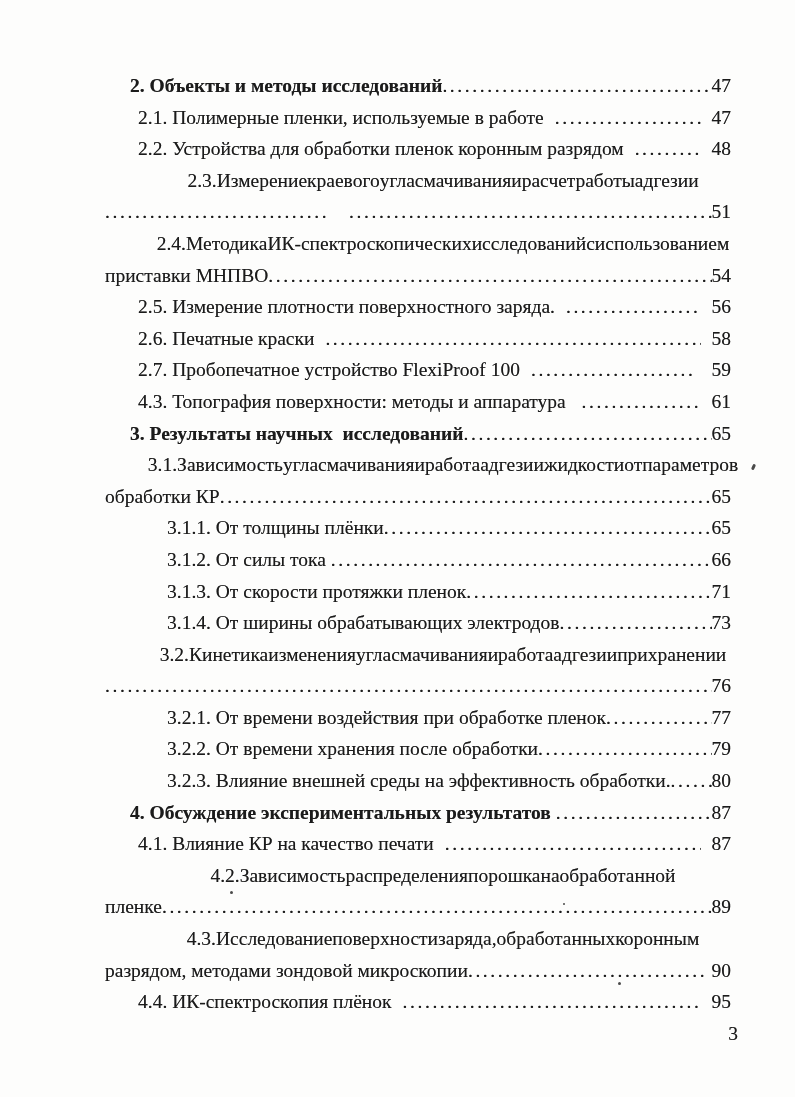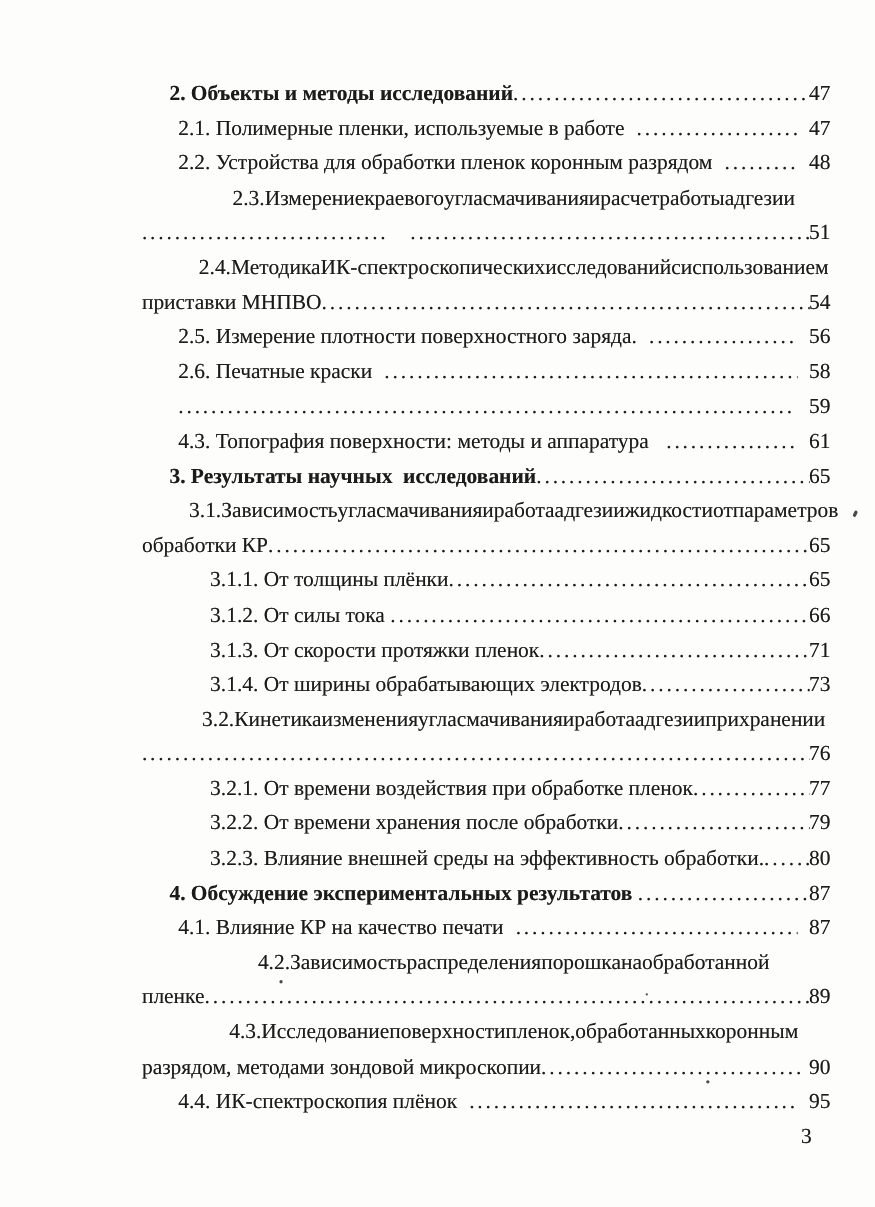--- a/index.html
+++ b/index.html
@@ -2,21 +2,21 @@
 <html><head>
 <meta charset="utf-8">
 <style>
   html,body{margin:0;padding:0;}
   body{
     width:795px;height:1097px;position:relative;overflow:hidden;
     background:#fdfdfc;
     font-family:"Liberation Serif","DejaVu Serif",serif;
     color:#1b1b1b;
   }
-  .sheet{position:absolute;inset:0;margin-left:24px;}
+  .sheet{position:absolute;inset:0;}
   .toc{
     position:absolute;left:105px;top:70px;width:643px;
     font-size:19.5px;line-height:31.6px;
     text-shadow:0 0 0.5px rgba(30,30,30,0.55);
   }
   .row{display:flex;align-items:baseline;height:31.6px;overflow:hidden;}
   .row.dotted{padding-right:17px;}
   .lvl-section{padding-left:25px;}
   .lvl-sub1{padding-left:33px;gap:11px;}
   .lvl-sub2{padding-left:62px;}
@@ -103,20 +103,21 @@
         <span class="label">2.5. Измерение плотности поверхностного заряда.</span>
         <span class="dots">........................................................................................................................................................................................................</span>
         <span class="page">56</span>
       </div>
       <div class="row lvl-sub1 dotted">
         <span class="label">2.6. Печатные краски</span>
         <span class="dots">........................................................................................................................................................................................................</span>
         <span class="page">58</span>
       </div>
       <div class="row lvl-sub1 dotted">
+        <span class="label">2.7. Пробопечатное устройство FlexiProof 100</span>
         <span class="dots">........................................................................................................................................................................................................</span>
         <span class="page"> 59</span>
       </div>
       <div class="row lvl-sub1 dotted">
         <span class="label">4.3. Топография поверхности: методы и аппаратура </span>
         <span class="dots">........................................................................................................................................................................................................</span>
         <span class="page">61</span>
       </div>
       <div class="row lvl-section dotted">
         <span class="label bold">3. Результаты научных  исследований</span>
@@ -218,21 +219,21 @@
       <div class="row lvl-cont dotted">
         <span class="label">пленке</span>
         <span class="dots">........................................................................................................................................................................................................</span>
         <span class="page">89</span>
       </div>
       <div class="row lvl-sub1 justified">
         <span class="label">
           <span>4.3.</span>
           <span>Исследование</span>
           <span>поверхности</span>
-          <span>пленок,</span>
+          <span>заряда,</span>
           <span>обработанных</span>
           <span>коронным</span>
         </span>
       </div>
       <div class="row lvl-cont dotted">
         <span class="label">разрядом, методами зондовой микроскопии</span>
         <span class="dots">........................................................................................................................................................................................................</span>
         <span class="page"> 90</span>
       </div>
       <div class="row lvl-sub1 dotted">

